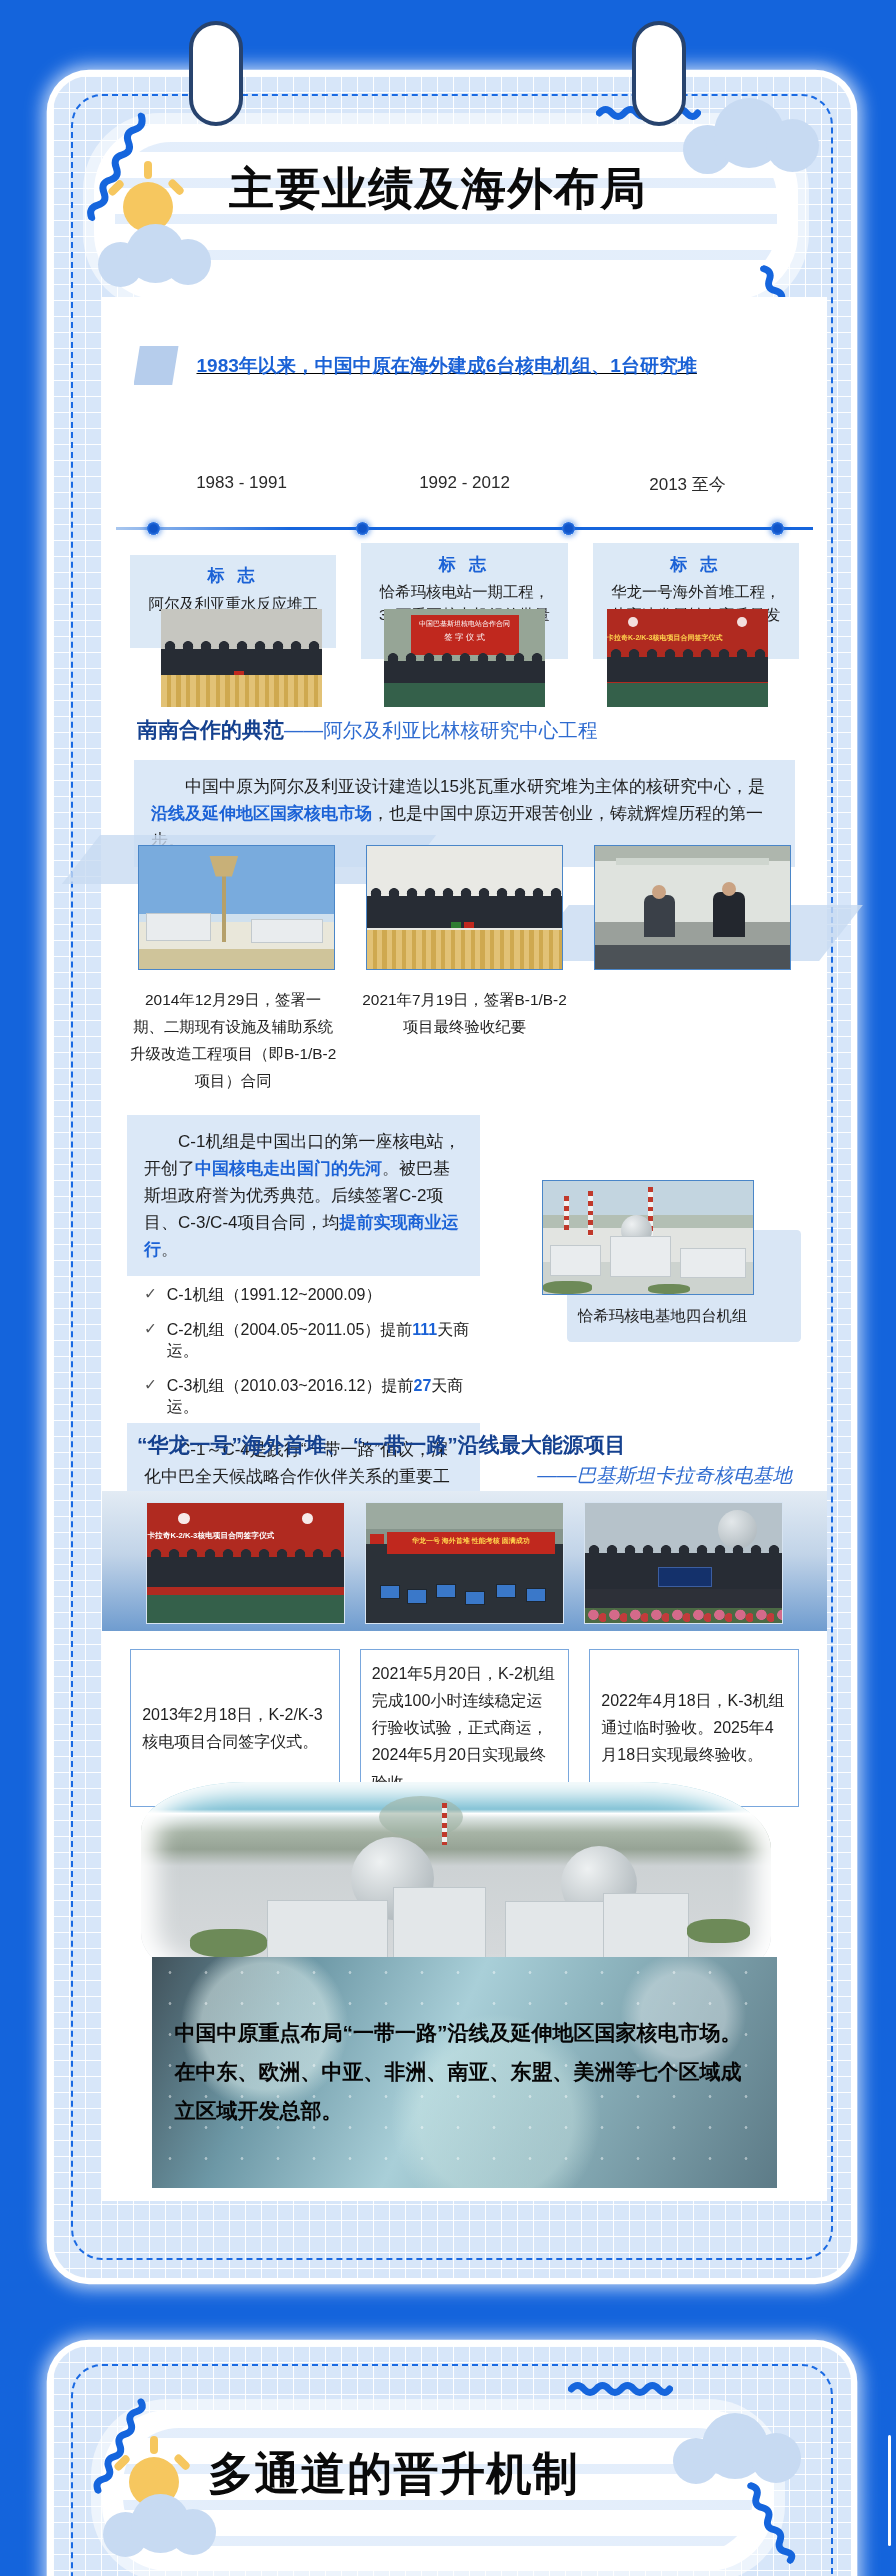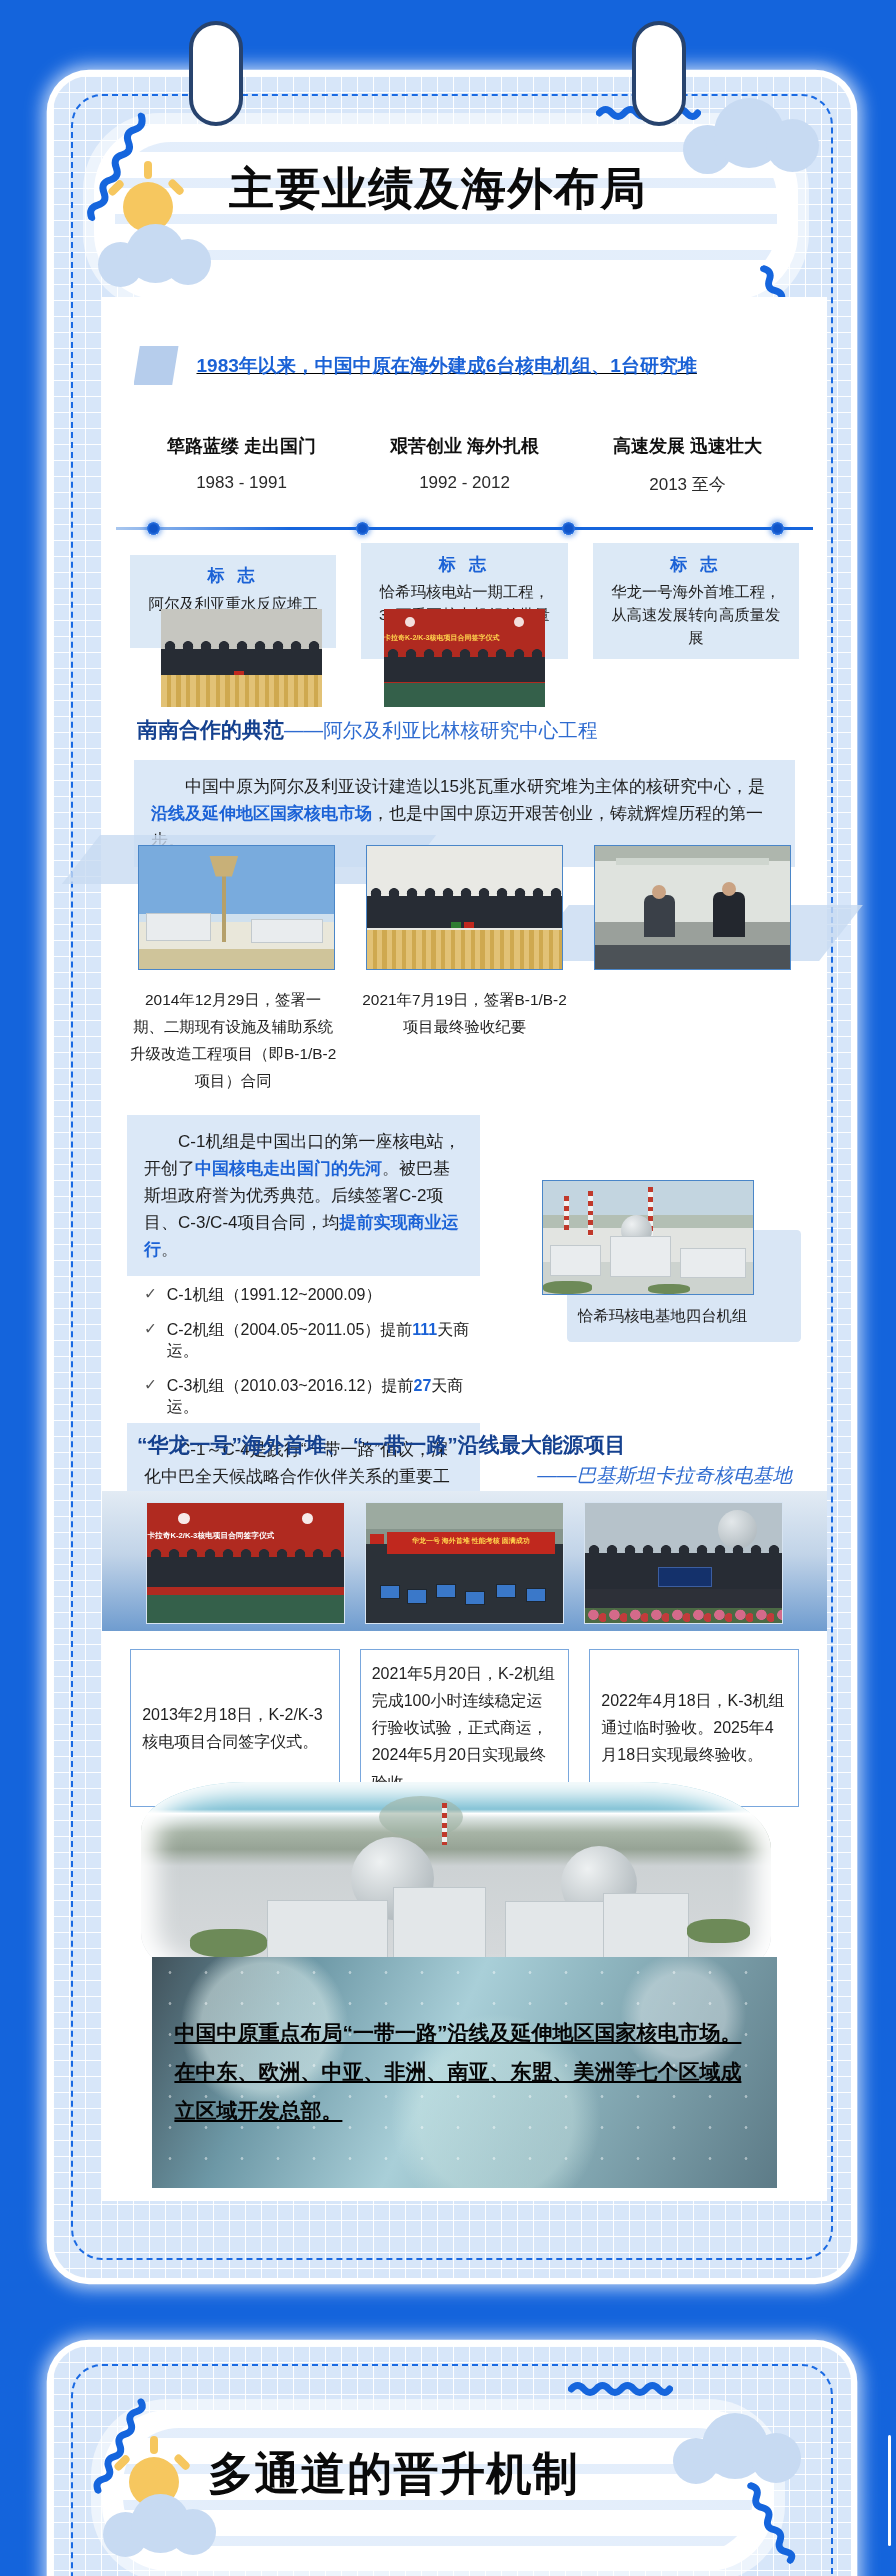--- a/index.html
+++ b/index.html
@@ -119,21 +119,21 @@
     border-radius:105px 133px 112px 119px / 49px 67px 56px 59px;
     box-shadow:inset 0 0 24px 15.4px #ffffff;
     background:linear-gradient(180deg,#8fcbdb 0%,#6fb9cf 13%,#ffffff 15%,#dfe7e6 17%,#a7b4a6 24%,#96a395 32%,#cdd2d4 40%,#d8dbdd 100%);}
   .dome{position:absolute;border-radius:50%;background:radial-gradient(circle at 35% 30%,#eef1f2,#b4bcc0 75%);}
   .gblock{position:absolute;background:#e3e7e9;border:0.7px solid #bfc7cb;}
   .green{position:absolute;background:#6d8a58;border-radius:40%;}
 
   
   .mapbox{left:50px;width:625px;height:231px;display:flex;align-items:center;
     background:linear-gradient(115deg,#41525b 0%,#6d98a6 22%,#a9cfd8 46%,#8fb6c0 62%,#5d7b87 100%);
-    background-blend-mode:normal;position:absolute;text-decoration:underline;}
+    background-blend-mode:normal;position:absolute;}
   .mapbox::before{content:"";position:absolute;inset:0;
     background:radial-gradient(circle at 18% 30%,rgba(230,245,242,.5) 0 63px,rgba(0,0,0,0) 84px),
                radial-gradient(circle at 55% 70%,rgba(210,235,232,.4) 0 77px,rgba(0,0,0,0) 105px),
                radial-gradient(circle at 85% 25%,rgba(255,255,255,.35) 0 42px,rgba(0,0,0,0) 63px);}
   .mapbox::after{content:"";position:absolute;inset:0;
     background:radial-gradient(circle,rgba(255,255,255,.75) 1px,rgba(0,0,0,0) 1.8px);
     background-size:36px 31px;opacity:.6;}
   .map-text{position:relative;z-index:2;font-size:21px;font-weight:800;color:#060606;line-height:1.85;padding:0 22.4px;}
 
   
@@ -185,25 +185,20 @@
       <div class="big-title" style="left:176px;top:83px;">主要业绩及海外布局</div>
     </div>
 
     <div id="panel">
 
       <div class="abs intro-row">
         <div class="trap"></div>
         <div class="intro-text">1983年以来，中国中原在海外建成6台核电机组、1台研究堆</div>
       </div>
 
-      <div class="abs tl-titles">
-        <div class="ph-title">筚路蓝缕 走出国门</div>
-        <div class="ph-title">艰苦创业 海外扎根</div>
-        <div class="ph-title">高速发展 迅速壮大</div>
-      </div>
       <div class="abs tl-periods">
         <div class="ph-period">1983 - 1991</div>
         <div class="ph-period">1992 - 2012</div>
         <div class="ph-period">2013 至今</div>
       </div>
       <div class="abs tl-bar">
         <div class="line"></div>
         <div class="dot" style="left:4.5%;"></div>
         <div class="dot" style="left:34.5%;"></div>
         <div class="dot" style="left:64%;"></div>
@@ -223,20 +218,28 @@
           <div class="tag">标 志</div>
           <div class="mtext">华龙一号海外首堆工程，从高速发展转向高质量发展</div>
         </div>
       </div>
 
       <div class="abs prow" style="top:312px;">
         <div class="ph ph1" style="background:linear-gradient(#c6c6c0 0 48%,#b2b2ad 48% 100%);">
           <div class="crowd" style="top:31px;height:36px;"></div>
           <div class="flagdot" style="left:73px;top:62px;"></div>
           <div class="table-yellow" style="height:32px;"></div>
+        </div>
+        <div class="ph ph1" style="background:#96a596;">
+          <div class="banner-red" style="left:26.6px;top:5.6px;width:108px;height:36px;padding-top:4.9px;">
+            <div class="tinytxt">中国巴基斯坦核电站合作合同</div>
+            <div class="tinytxt" style="margin-top:2.8px;font-size:8.4px;">签 字 仪 式</div>
+          </div>
+          <div class="crowd" style="top:43px;height:32px;"></div>
+          <div class="table-green" style="height:24px;"></div>
         </div>
         <div class="ph ph1" style="background:#b02a20;">
           <div style="position:absolute;left:21px;top:8.4px;width:9.8px;height:9.8px;border-radius:50%;background:#ffffff;opacity:.85;"></div>
           <div style="position:absolute;right:21px;top:8.4px;width:9.8px;height:9.8px;border-radius:50%;background:#ffffff;opacity:.85;"></div>
           <div class="tinytxt" style="position:absolute;left:0;right:0;top:24px;color:#ffd34d;font-weight:700;">卡拉奇K-2/K-3核电项目合同签字仪式</div>
           <div class="crowd" style="top:39px;height:34px;"></div>
           <div class="table-green" style="height:24px;"></div>
         </div>
       </div>
 

